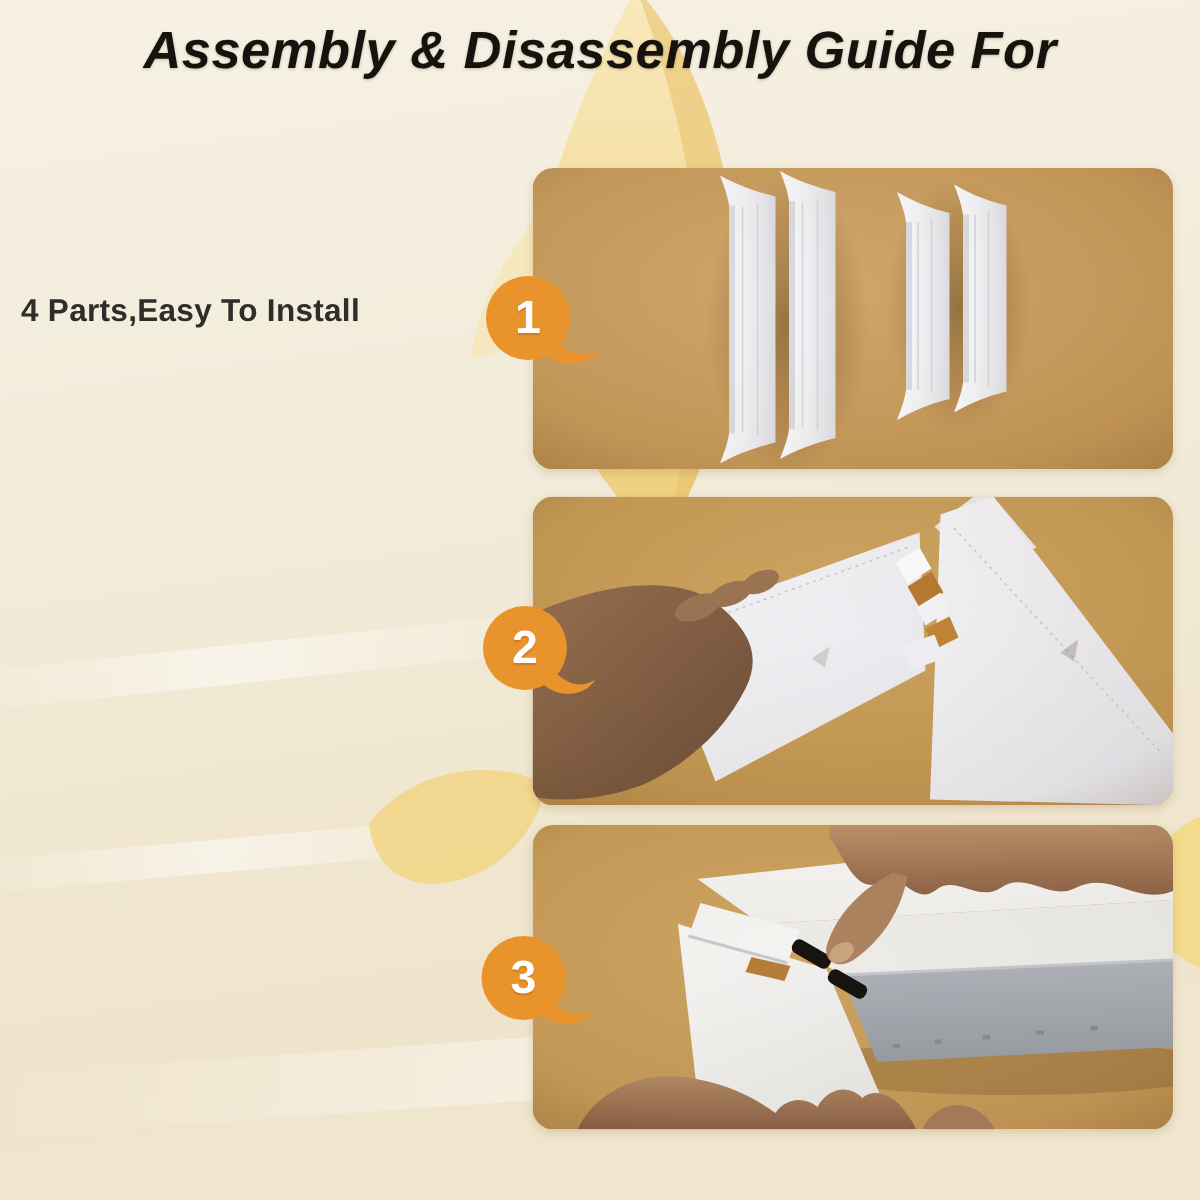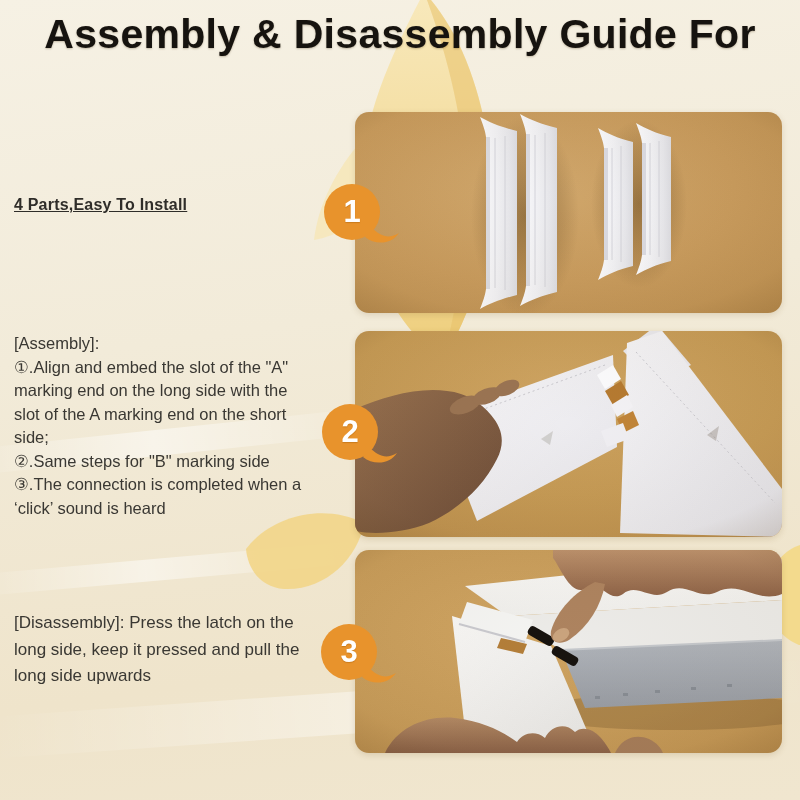--- a/index.html
+++ b/index.html
@@ -11,26 +11,26 @@
   .streak{position:absolute;background:linear-gradient(90deg,rgba(255,255,255,0),rgba(255,255,255,.5) 45%,rgba(255,255,255,0));pointer-events:none;}
   .s1{left:-40px;top:428px;width:430px;height:26px;transform:rotate(-6deg);}
   .s2{left:-30px;top:558px;width:390px;height:22px;transform:rotate(-5deg);}
   .s3{left:-10px;top:688px;width:830px;height:42px;transform:rotate(-4deg);opacity:.8;}
   .petal{position:absolute;z-index:1;}
   .petal-title{left:296px;top:-10px;width:230px;height:375px;}
   .petal-fan{left:238px;top:503px;width:140px;height:100px;}
   .petal-crescent{left:760px;top:540px;width:70px;height:110px;}
   .title{
     position:absolute;left:0;right:0;top:12px;z-index:5;text-align:center;
-    font-weight:bold;font-size:41px;line-height:44px;color:#16130F;
-    letter-spacing:.3px;text-shadow:0 1px 2px rgba(70,45,10,.28);
+    font-weight:bold;font-size:35px;line-height:44px;color:#16130F;
+    letter-spacing:.3px;text-shadow:0 1px 2px rgba(70,45,10,.28);font-style:italic;
   }
   .tagline{
     position:absolute;left:14px;top:196px;z-index:4;width:330px;
-    font-size:16px;font-weight:600;color:#2F2D29;letter-spacing:.2px;text-decoration:underline;
+    font-size:21px;font-weight:600;color:#2F2D29;letter-spacing:.2px;
   }
   .para{
     position:absolute;left:14px;z-index:4;white-space:pre-line;color:#3A3833;
   }
   .assembly{top:332px;width:338px;font-size:16.5px;line-height:23.5px;}
   .disassembly{top:610px;width:336px;font-size:17px;line-height:26.5px;}
   .photo{
     position:absolute;left:355px;width:427px;border-radius:14px;overflow:hidden;z-index:2;
     box-shadow:0 2px 6px rgba(120,90,40,.18);
   }
@@ -78,32 +78,21 @@
   <svg class="petal petal-crescent" viewBox="0 0 70 110">
     <ellipse cx="52" cy="55" rx="45" ry="52" fill="#F3D886" opacity="0.9"></ellipse>
   </svg>
 
   <header class="title">
     <div>Assembly &amp; Disassembly Guide For</div>
   </header>
 
   <div class="tagline">4 Parts,Easy To Install</div>
 
-  <div class="para assembly">[Assembly]:
-①.Align and embed the slot of the "A"
-marking end on the long side with the
-slot of the A marking end on the short
-side;
-②.Same steps for "B" marking side
-③.The connection is completed when a
-‘click’ sound is heard</div>
-
-  <div class="para disassembly">[Disassembly]: Press the latch on the
-long side, keep it pressed and pull the
-long side upwards</div>
+
 
   <figure class="photo p1" style="margin:0">
     <svg viewBox="0 0 427 201" width="427" height="201">
       <defs>
         <radialGradient id="bg1" cx="42%" cy="38%" r="85%">
           <stop offset="0" stop-color="#D0A76C"></stop>
             <stop offset="0.55" stop-color="#C89B5D"></stop>
             <stop offset="1" stop-color="#BC8F50"></stop>
         </radialGradient>
         <linearGradient id="stripG" x1="0" y1="0" x2="1" y2="0">

